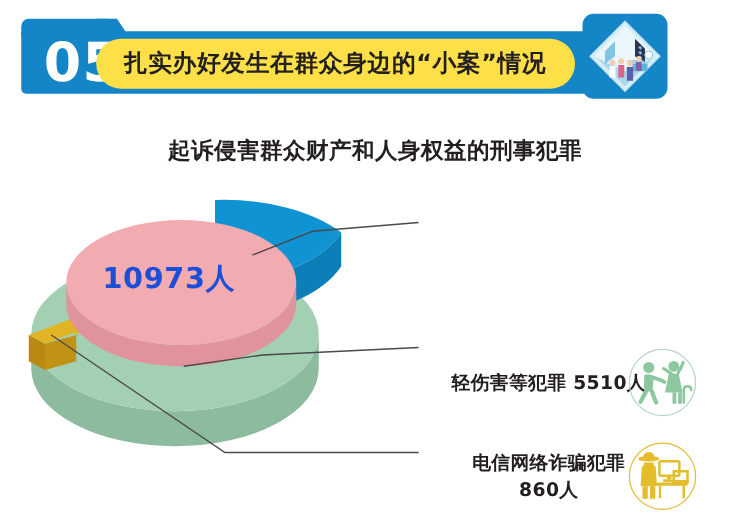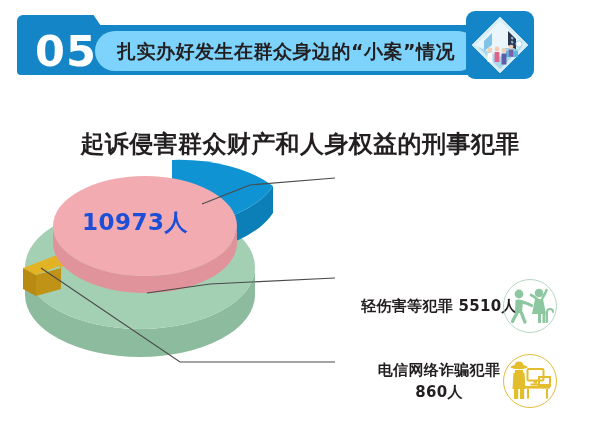--- a/index.html
+++ b/index.html
@@ -57,25 +57,25 @@
     left: 18px;
     top: 17px;
     font-size: 43px;
     font-weight: bold;
     color: #ffffff;
     letter-spacing: 1px;
     line-height: 38px;
   }
   .banner-pill {
     position: absolute;
-    left: 78px;
+    left: 60px;
     top: 16px;
     width: 383px;
     height: 40px;
-    background: #7dd3fc;
+    background: #fde047;
     border-radius: 20px;
     box-sizing: border-box;
   }
   .banner-title {
     position: absolute;
     left: 22px;
     top: 0;
     line-height: 40px;
     font-size: 19px;
     font-weight: bold;
@@ -95,25 +95,24 @@
     border-radius: 9px;
   }
 
   
   .chart-title {
     position: absolute;
     left: 0;
     top: 108px;
     width: 600px;
     text-align: center;
-    font-size: 24px;
+    font-size: 18px;
     font-weight: bold;
     color: #231f20;
     letter-spacing: 0.4px;
-    margin-top: 20px;
   }
 
   
   .pie-wrap {
     position: absolute;
     left: 5px;
     top: 150px;
     width: 330px;
     height: 215px;
   }

